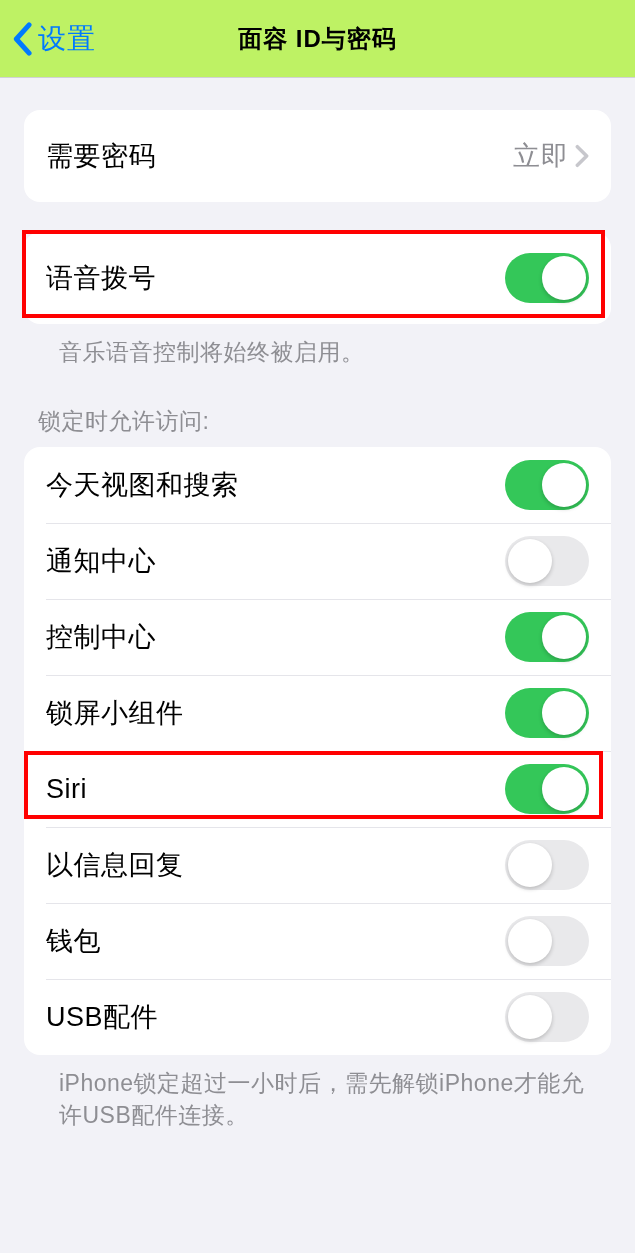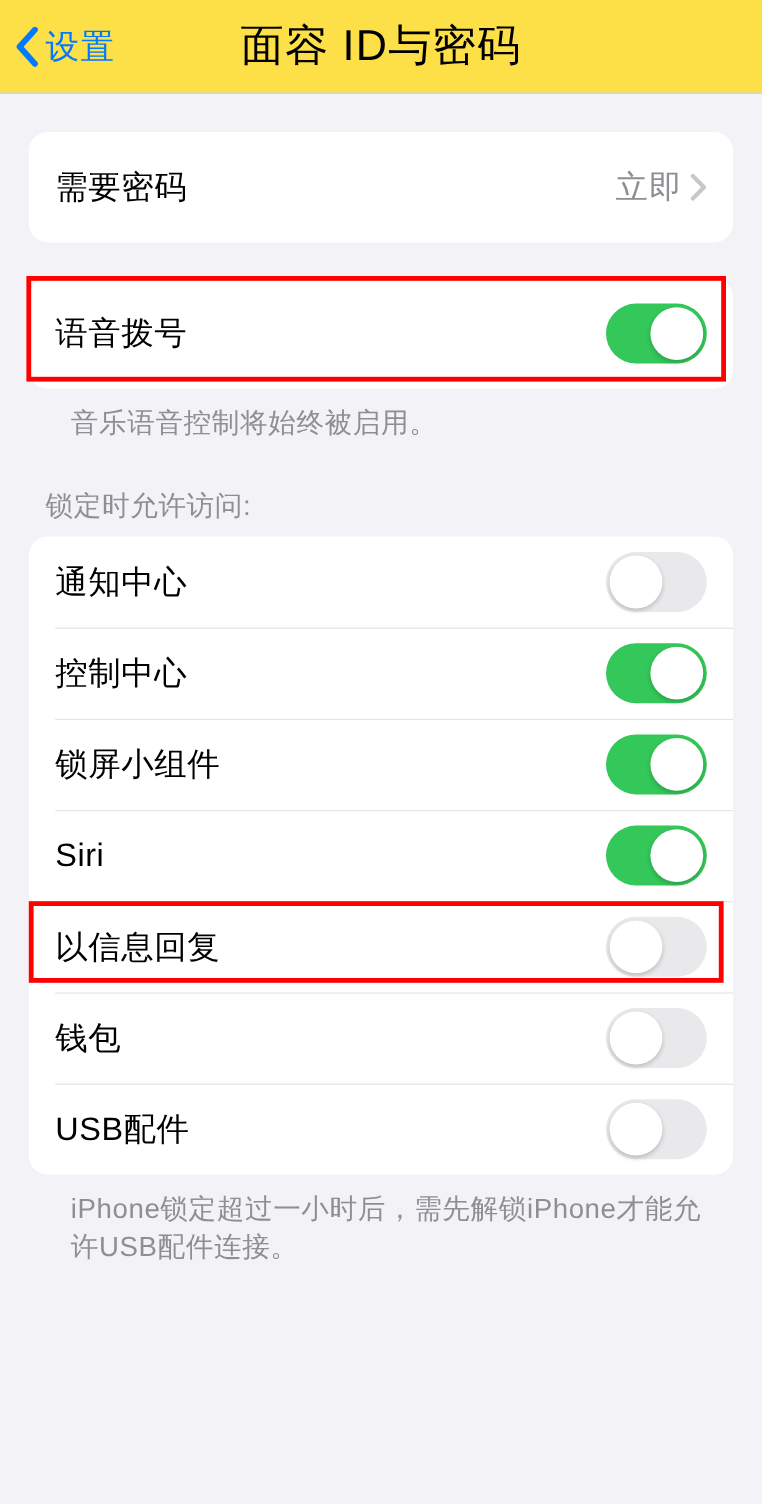--- a/index.html
+++ b/index.html
@@ -5,21 +5,21 @@
     * { margin: 0; padding: 0; box-sizing: border-box; }
     body {
       width: 635px;
       height: 1253px;
       background: #f2f2f7;
       font-family: -apple-system, BlinkMacSystemFont, "PingFang SC", "Helvetica Neue", sans-serif;
       overflow: hidden;
     }
     .navbar {
       height: 78px;
-      background: #fde047;
+      background: #bef264;
       border-bottom: 1px solid #d1d1d6;
       display: flex;
       align-items: center;
       position: relative;
     }
     .back-btn {
       display: flex;
       align-items: center;
       padding-left: 12px;
       cursor: pointer;
@@ -31,22 +31,22 @@
     .back-label {
       color: #007aff;
       font-size: 28px;
       margin-left: 6px;
       letter-spacing: 1px;
     }
     .nav-title {
       position: absolute;
       left: 50%;
       transform: translateX(-50%);
-      font-size: 36px;
-      font-weight: 400;
+      font-size: 24px;
+      font-weight: 700;
       color: #000;
       letter-spacing: 1px;
     }
     .content { padding: 0; }
     .group {
       margin: 30px 24px 0 24px;
       background: #fff;
       border-radius: 16px;
       overflow: hidden;
     }
@@ -166,20 +166,26 @@
         <div class="toggle-knob"></div>
       </div>
     </div>
   </div>
   <div class="footer-text">音乐语音控制将始终被启用。</div>
 
   <div class="header-text">锁定时允许访问:</div>
 
   <div class="group after-header" id="lock-group">
       <div class="row">
+        <span class="row-label">今天视图和搜索</span>
+        <div class="toggle on">
+          <div class="toggle-knob"></div>
+        </div>
+      </div>
+      <div class="row">
         <span class="row-label">通知中心</span>
         <div class="toggle off">
           <div class="toggle-knob"></div>
         </div>
       </div>
       <div class="row">
         <span class="row-label">控制中心</span>
         <div class="toggle on">
           <div class="toggle-knob"></div>
         </div>

